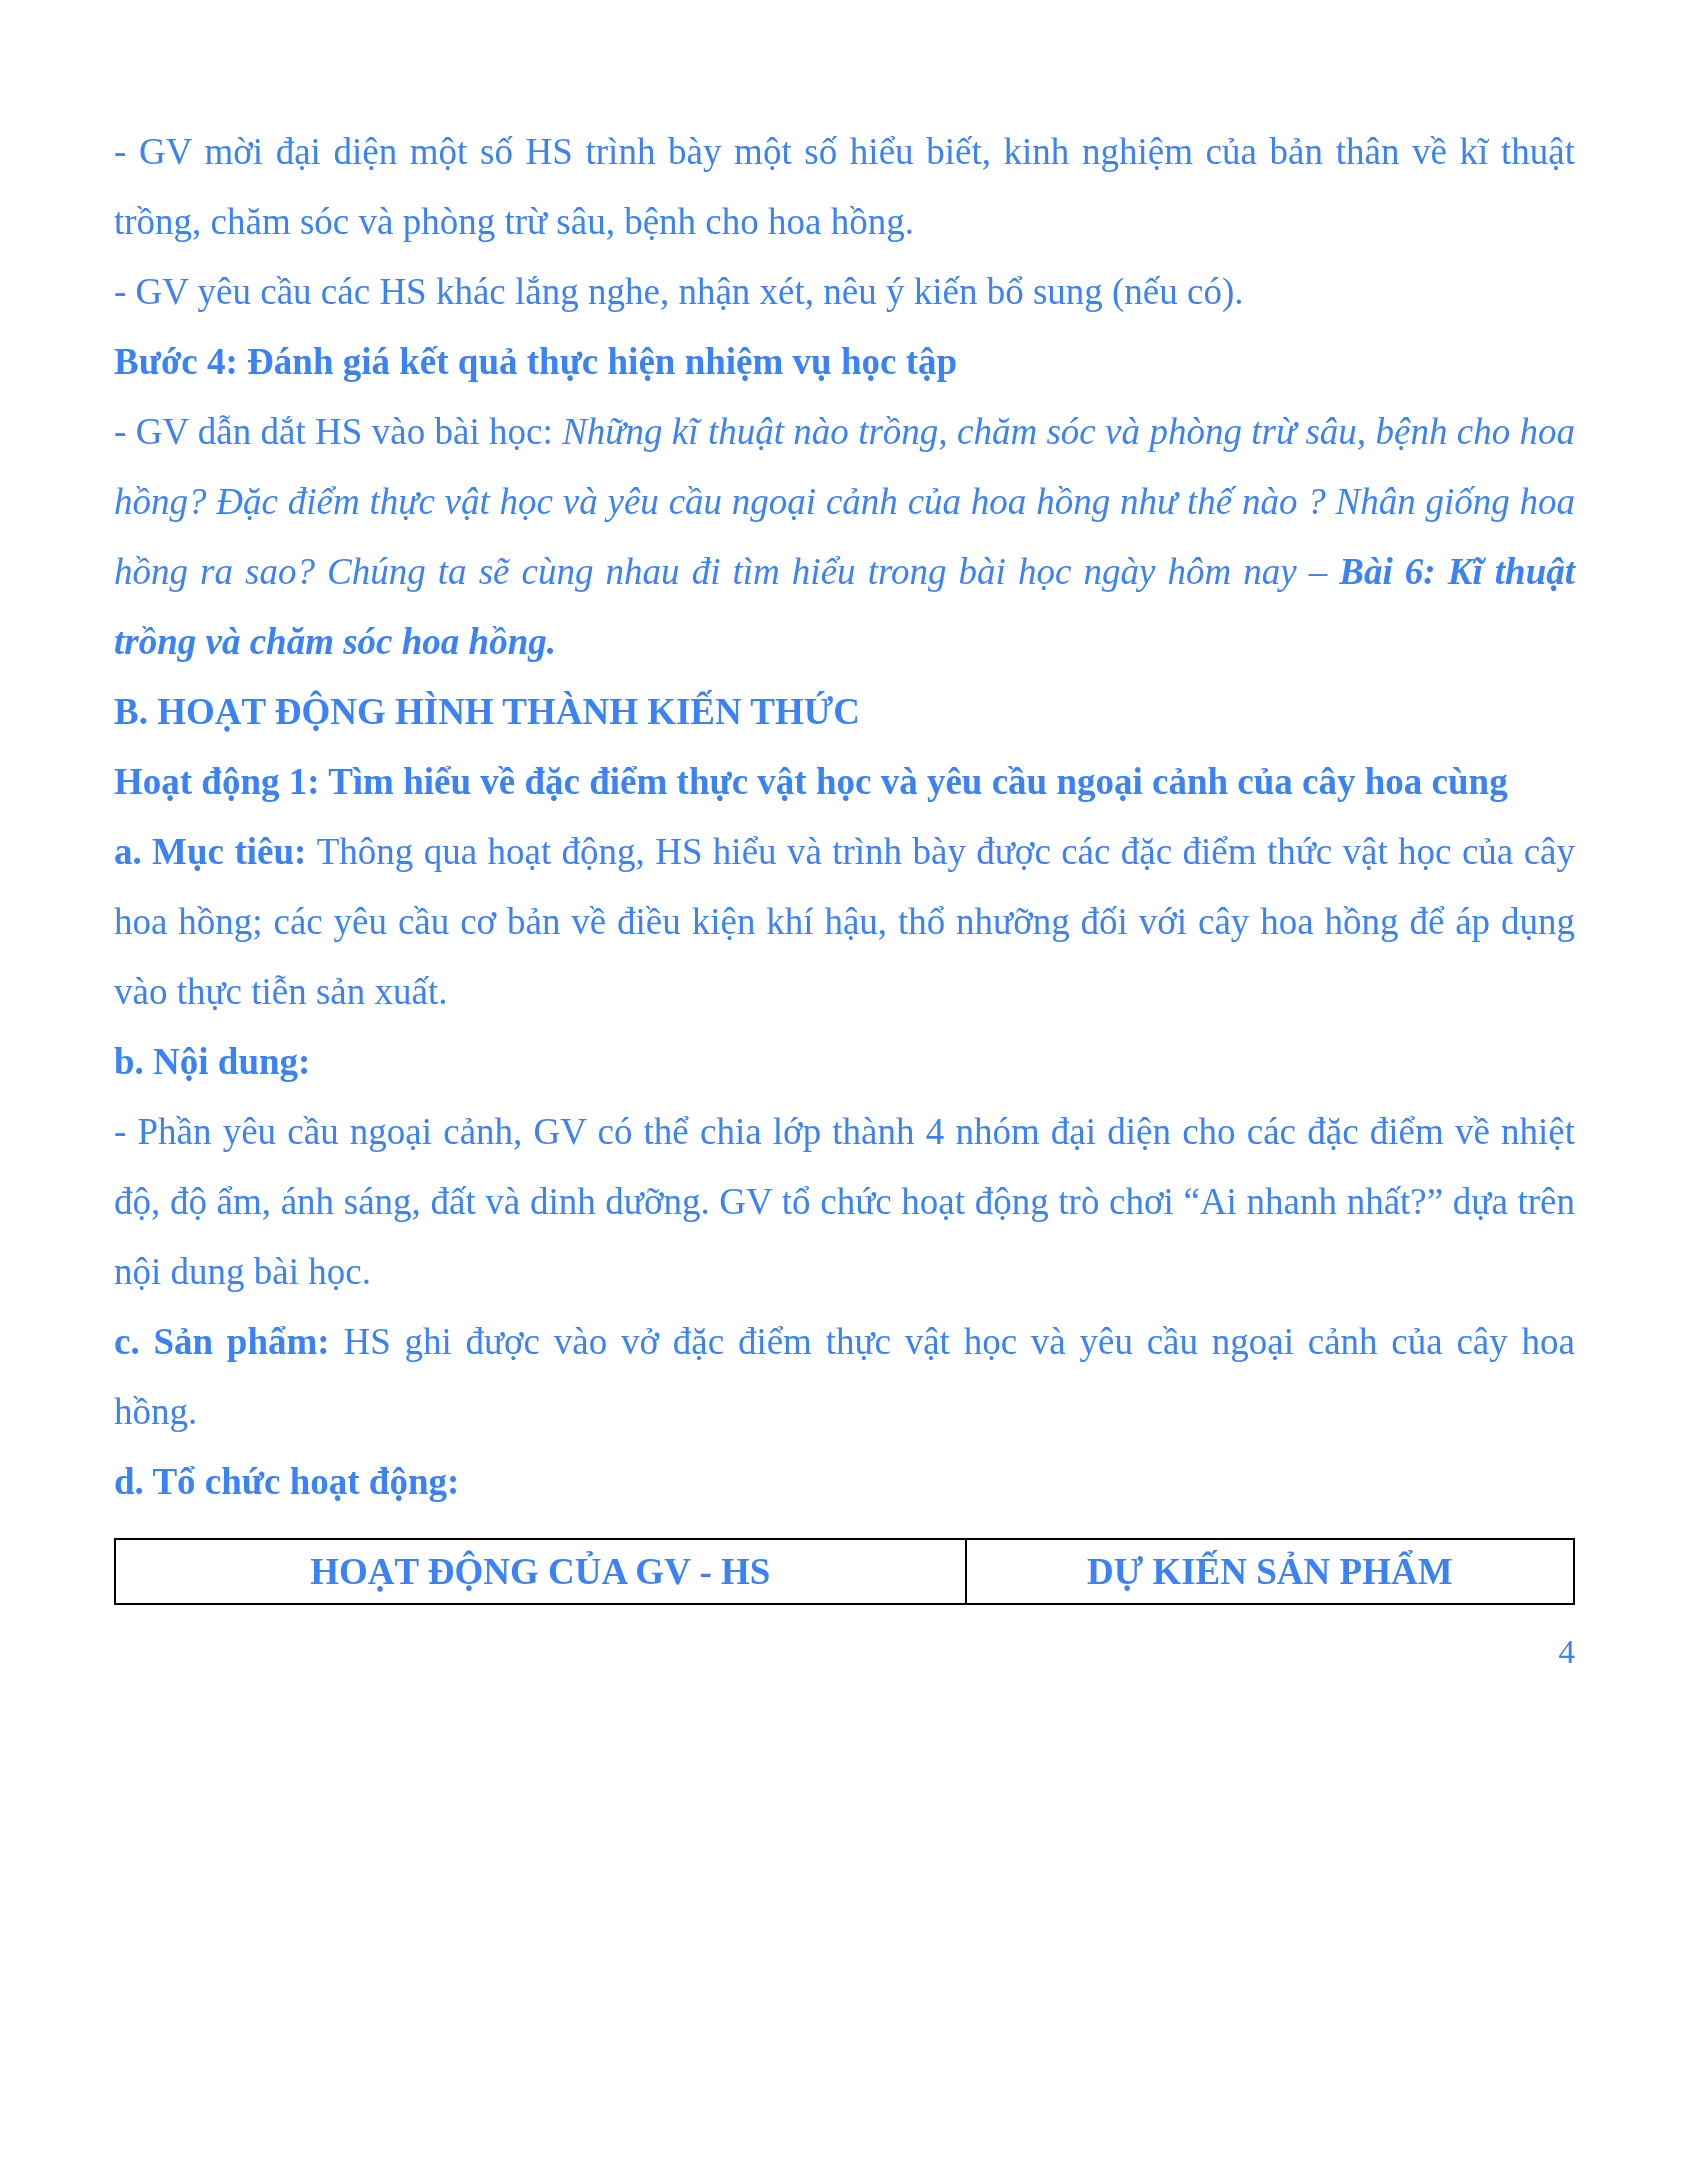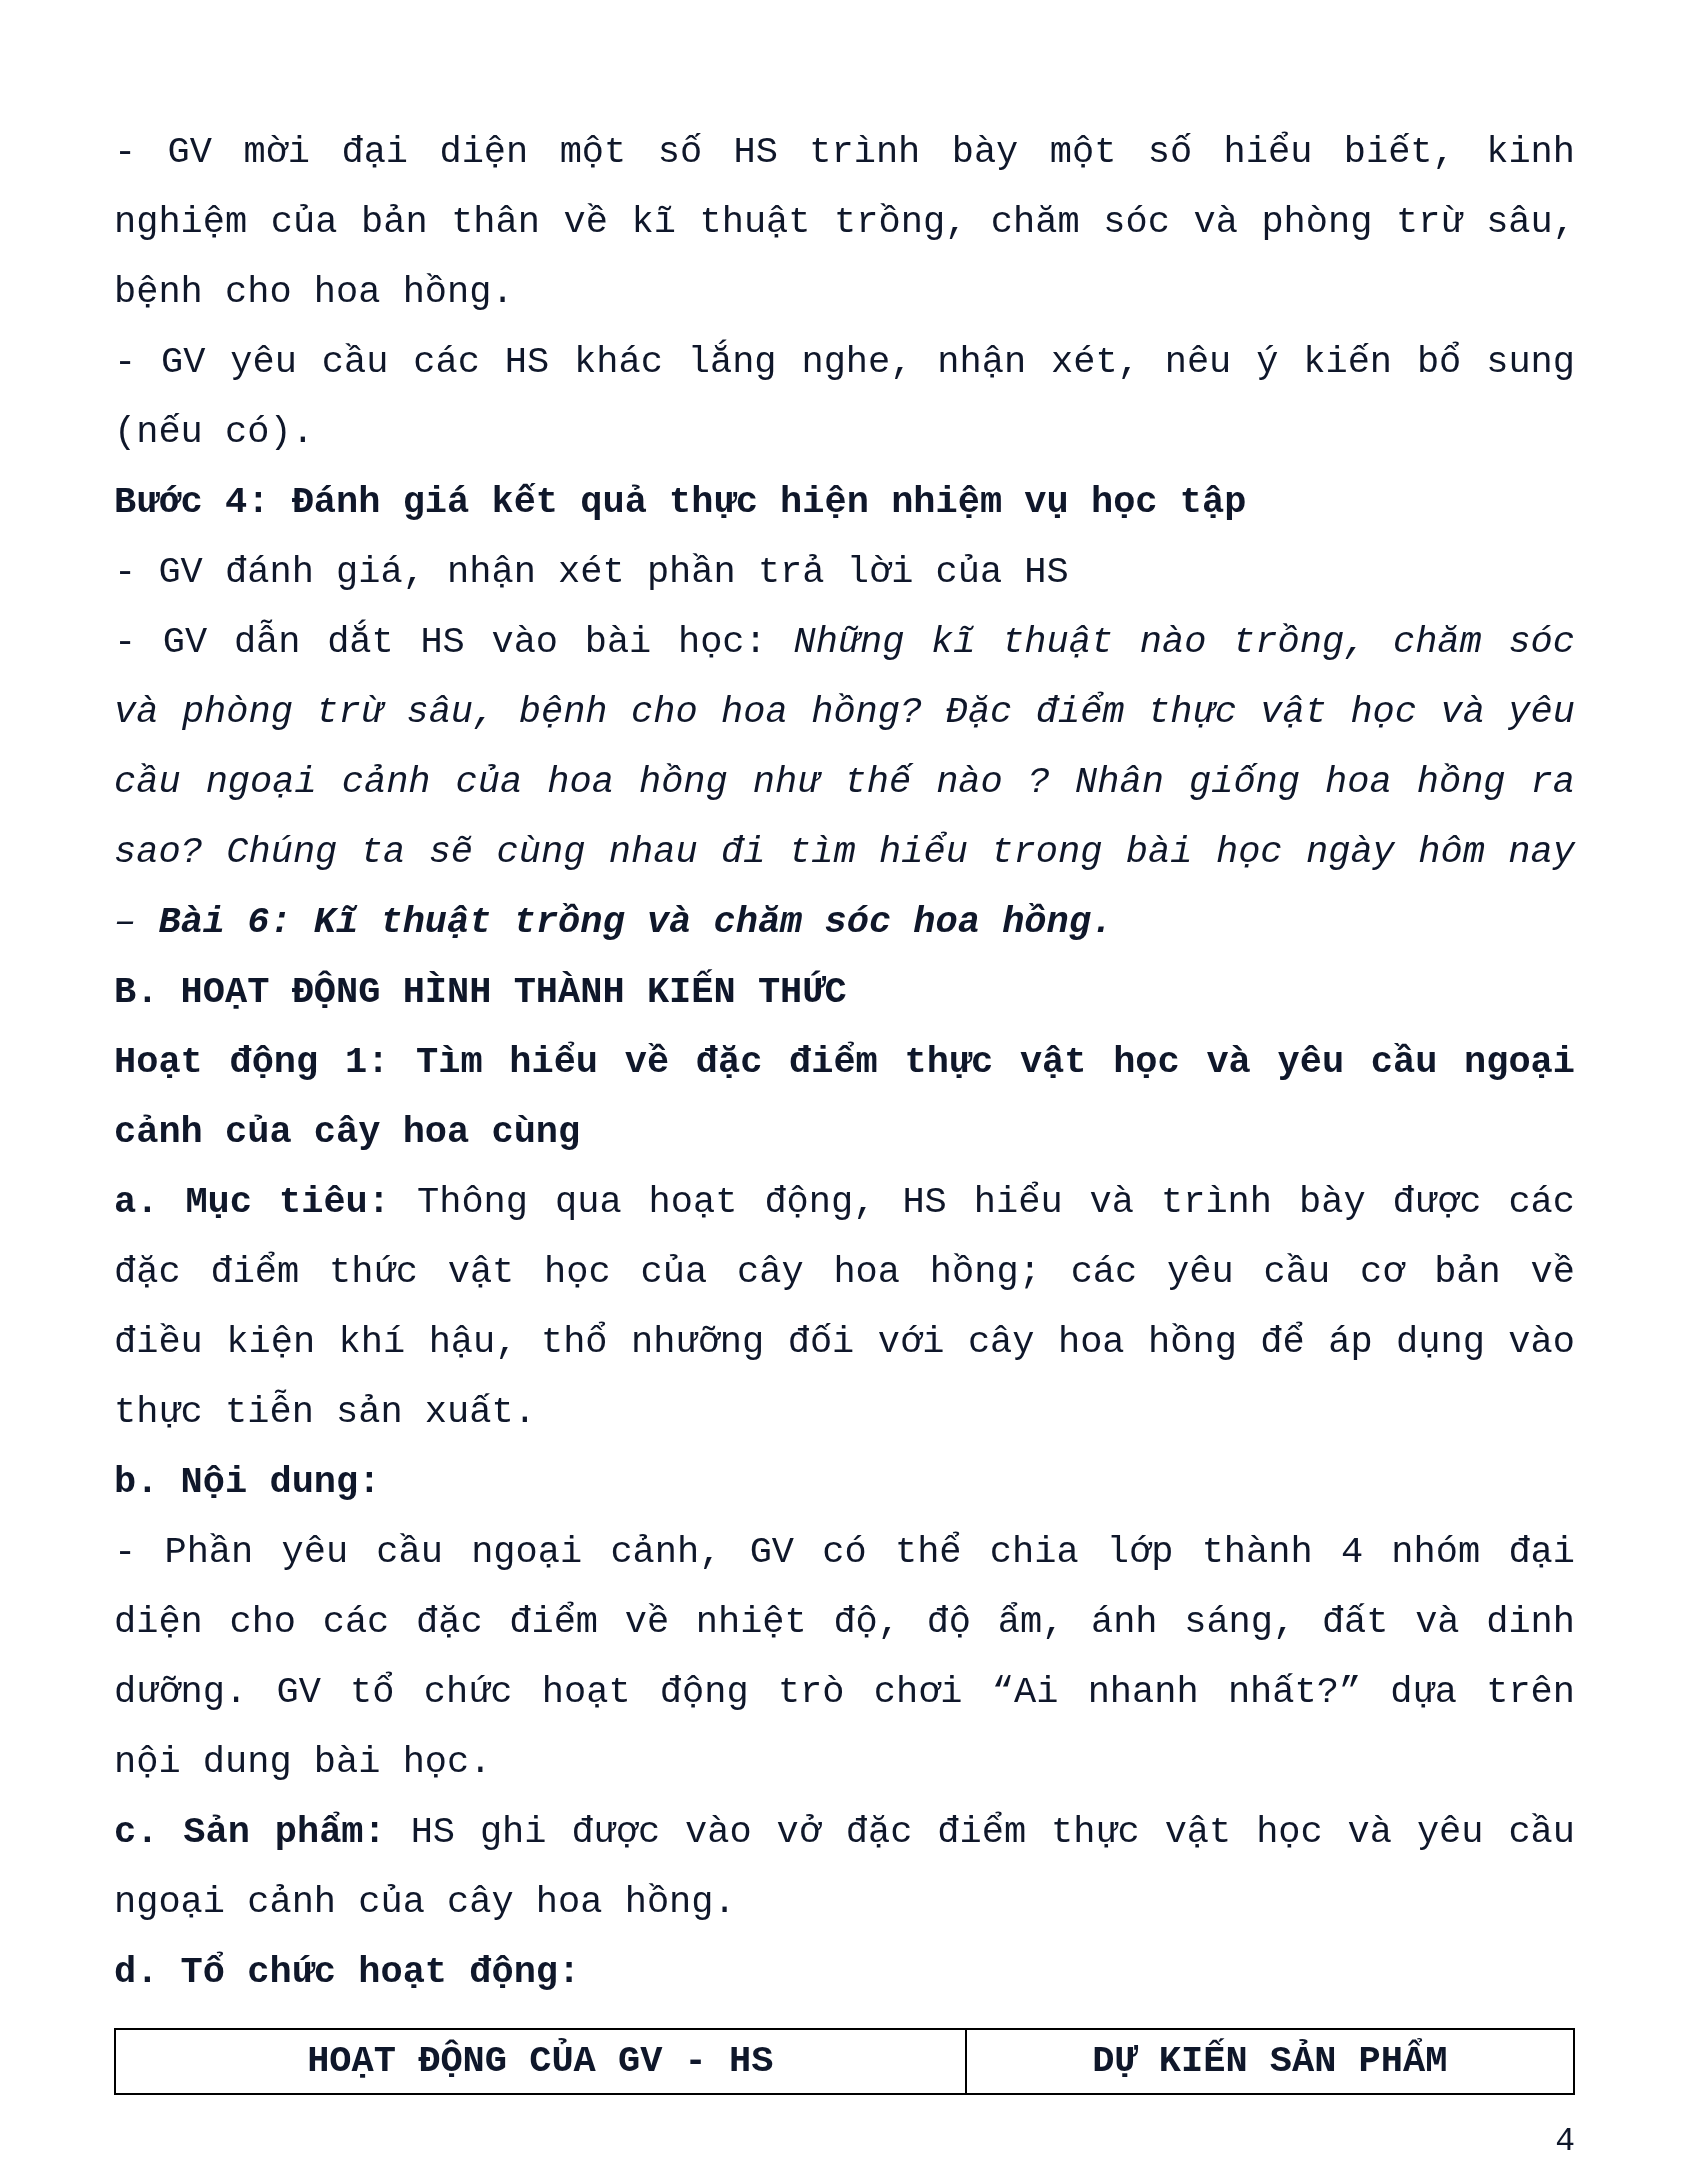--- a/index.html
+++ b/index.html
@@ -6,22 +6,22 @@
   html, body {
     margin: 0;
     padding: 0;
     background: #ffffff;
   }
   .page {
     position: relative;
     width: 1687px;
     height: 2183px;
     background: #ffffff;
-    color: #0f172a;
-    font-family: Liberation Mono, monospace;
+    color: #3b82f6;
+    font-family: Liberation Serif, serif;
     overflow: hidden;
   }
   .content {
     position: absolute;
     left: 114px;
     top: 117px;
     width: 1461px;
   }
   .para {
     margin: 0;
@@ -60,21 +60,20 @@
 
 <div class="page">
   <div class="content">
 
     <p class="para"><span>- GV mời đại diện một số HS trình bày một số hiểu biết, kinh nghiệm của bản thân về kĩ thuật trồng, chăm sóc và phòng trừ sâu, bệnh cho hoa hồng.</span></p>
 
     <p class="para"><span>- GV yêu cầu các HS khác lắng nghe, nhận xét, nêu ý kiến bổ sung (nếu có).</span></p>
 
     <p class="para"><span class="b">Bước 4: Đánh giá kết quả thực hiện nhiệm vụ học tập</span></p>
 
-    <p class="para"><span>- GV đánh giá, nhận xét phần trả lời của HS</span></p>
 
     <p class="para"><span>- GV dẫn dắt HS vào bài học: </span><span class="i">Những kĩ thuật nào trồng, chăm sóc và phòng trừ sâu, bệnh cho hoa hồng? Đặc điểm thực vật học và yêu cầu ngoại cảnh của hoa hồng như thế nào ? Nhân giống hoa hồng ra sao? Chúng ta sẽ cùng nhau đi tìm hiểu trong bài học ngày hôm nay – </span><span class="b i">Bài 6: Kĩ thuật trồng và chăm sóc hoa hồng.</span></p>
 
     <p class="para"><span class="b">B. HOẠT ĐỘNG HÌNH THÀNH KIẾN THỨC</span></p>
 
     <p class="para"><span class="b">Hoạt động 1: Tìm hiểu về đặc điểm thực vật học và yêu cầu ngoại cảnh của cây hoa cùng</span></p>
 
     <p class="para"><span class="b">a. Mục tiêu: </span><span>Thông qua hoạt động, HS hiểu và trình bày được các đặc điểm thức vật học của cây hoa hồng; các yêu cầu cơ bản về điều kiện khí hậu, thổ nhưỡng đối với cây hoa hồng để áp dụng vào thực tiễn sản xuất.</span></p>
 
     <p class="para"><span class="b">b. Nội dung:</span></p>

